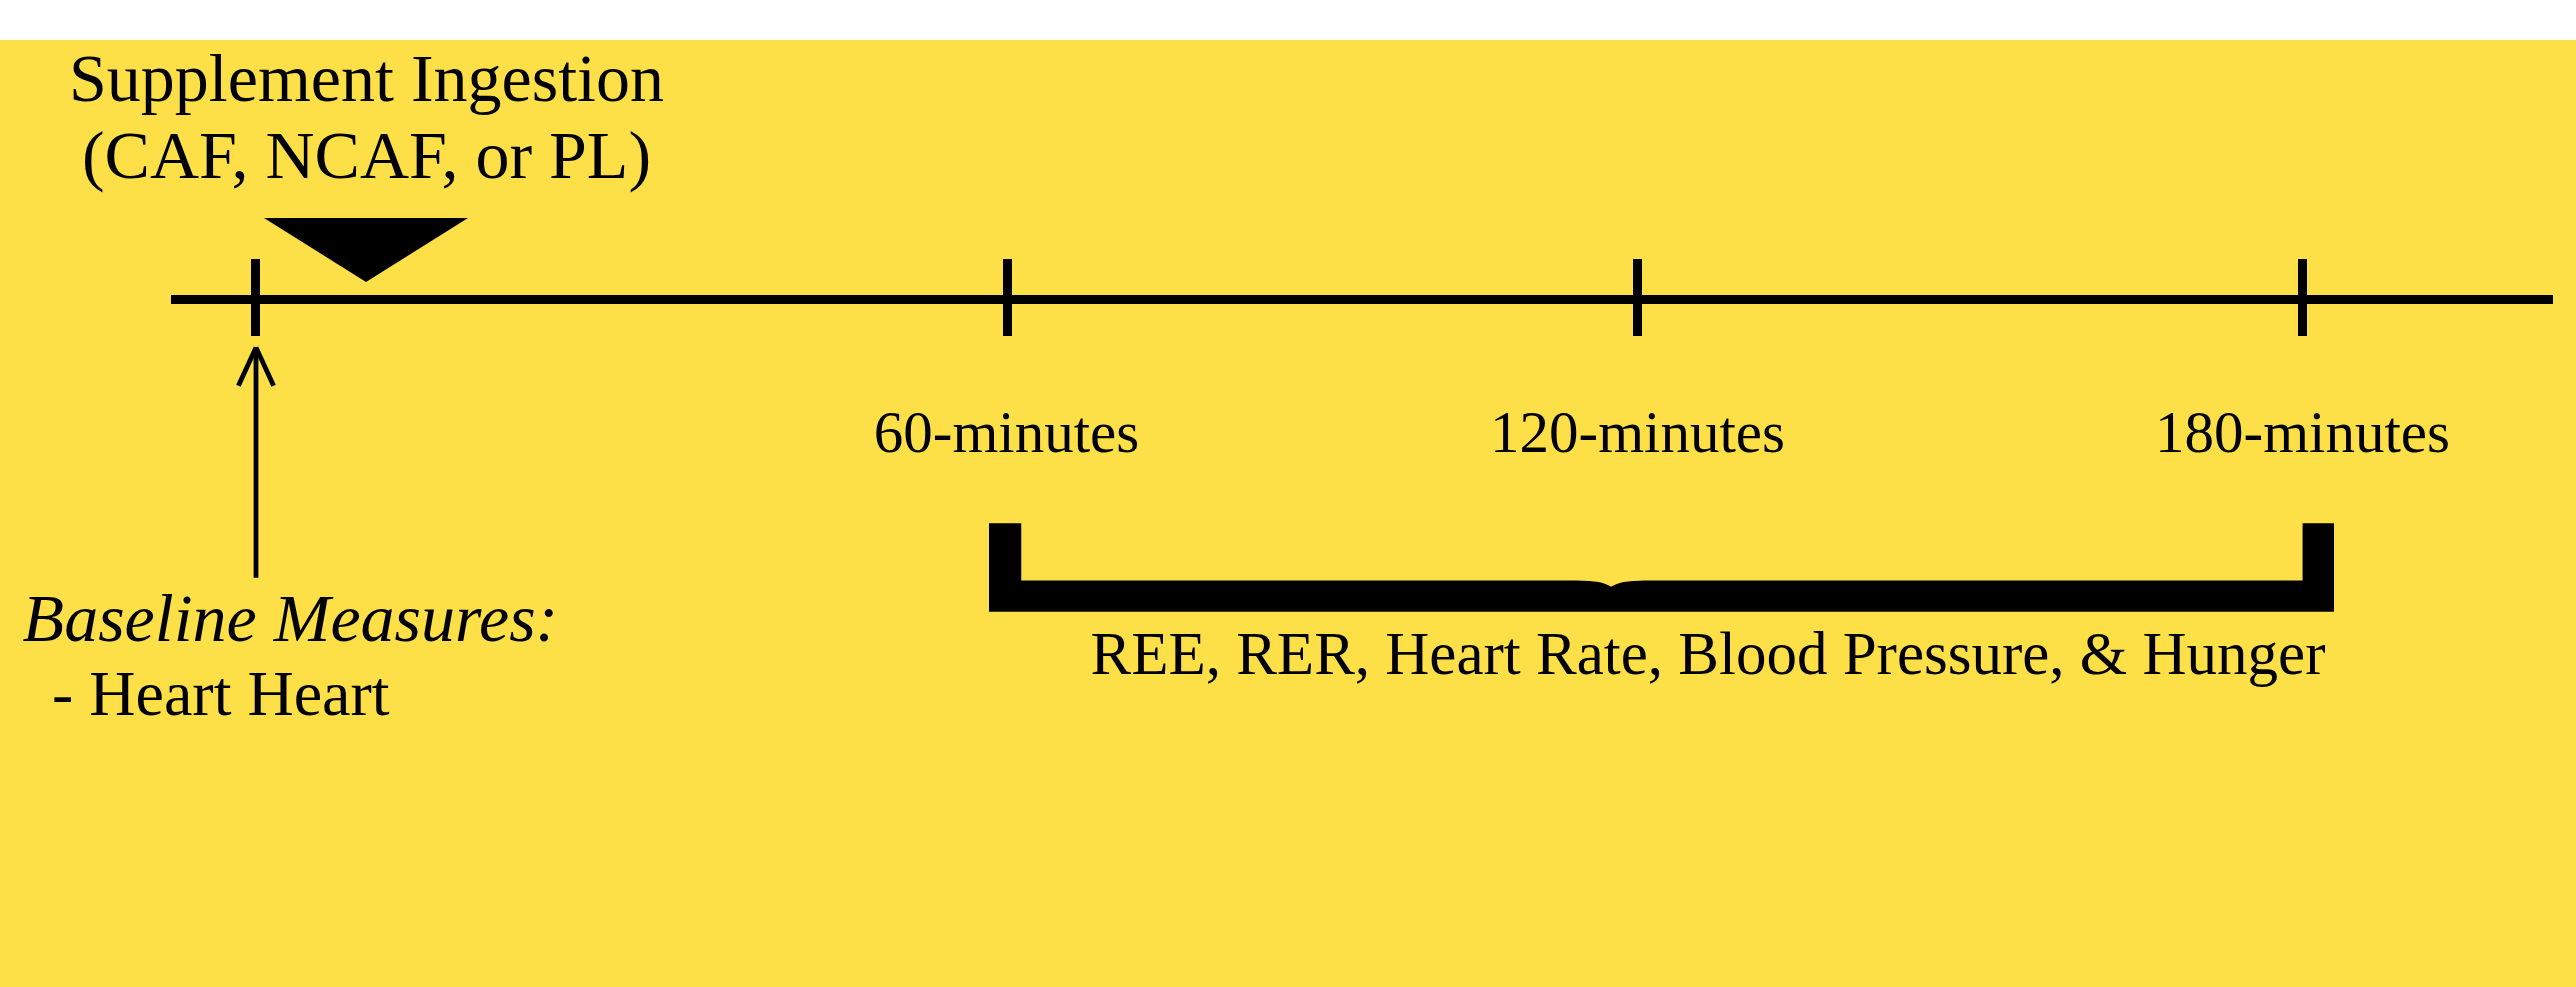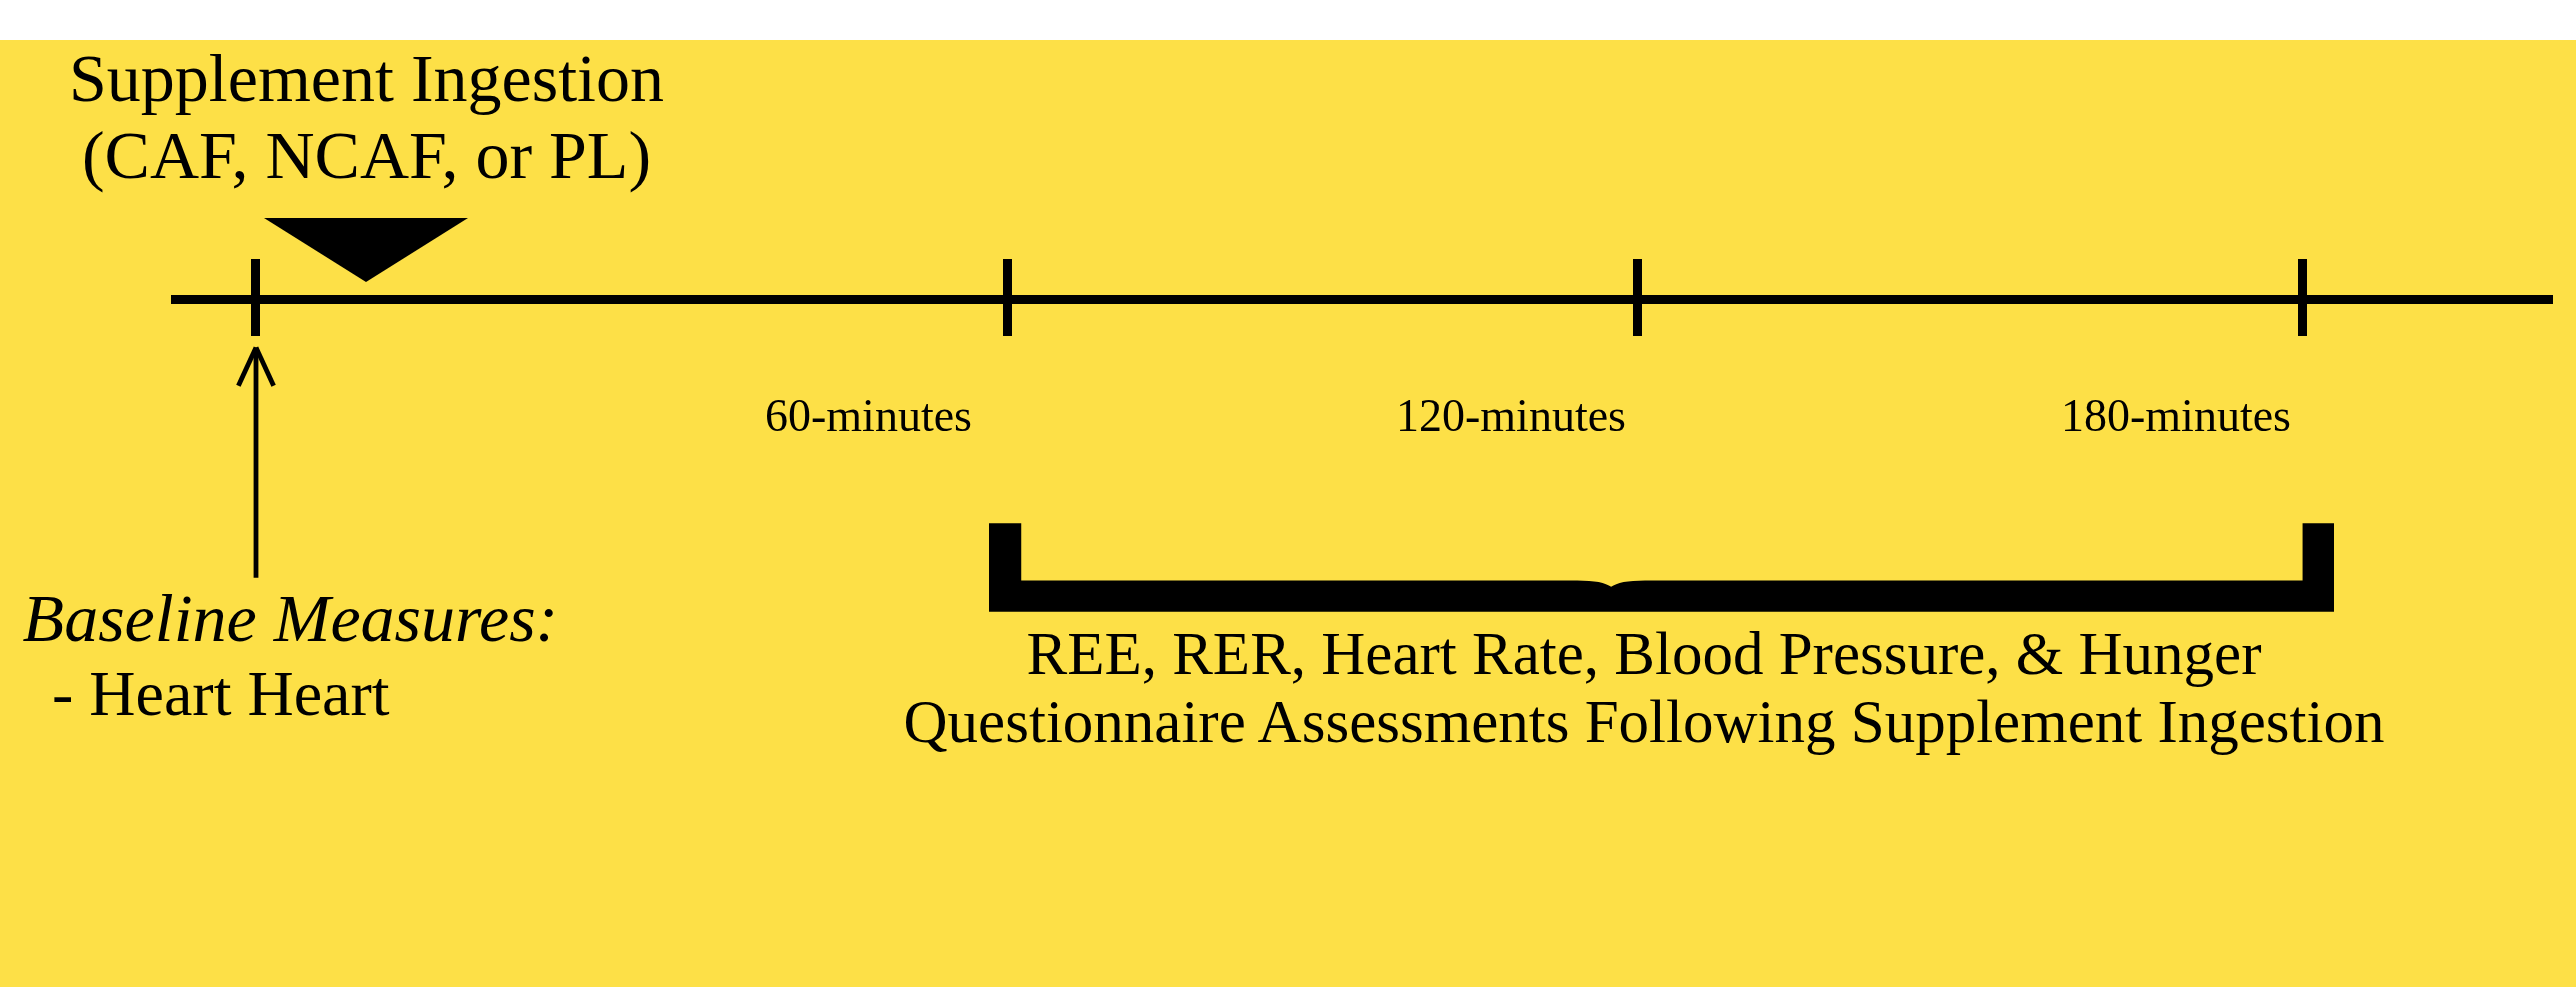--- a/index.html
+++ b/index.html
@@ -35,22 +35,23 @@
 
   
   .timeline-line { left: 171px; top: 255px; width: 2382px; height: 8.9px; background: #000000; }
   .tick { top: 219px; width: 8.9px; height: 77px; background: #000000; }
   .tick-0 { left: 251px; }
   .tick-60 { left: 1003px; }
   .tick-120 { left: 1633px; }
   .tick-180 { left: 2298px; }
 
   .tick-label {
-    top: 348px; width: 483px;
-    font-size: 46px;
+    top: 364px; width: 483px;
+    text-align: center;
+    font-size: 59px;
     line-height: 56px;
     white-space: nowrap;
   }
   .tick-label-60 { left: 765px; }
   .tick-label-120 { left: 1396px; }
   .tick-label-180 { left: 2061px; }
 
   
   .baseline-arrow { left: 232px; top: 300px; }
 
@@ -67,21 +68,21 @@
     font-size: 64px;
     line-height: 68px;
     white-space: nowrap;
   }
 
   
   .assessment-bracket { left: 989px; top: 483px; }
 
   
   .bracket-caption {
-    left: 838px; top: 580px; width: 1612px;
+    left: 902px; top: 580px; width: 1612px;
     text-align: center;
     font-size: 61px;
     line-height: 68px;
     white-space: nowrap;
   }
 </style>
 </head>
 <body>
 
 <div class="canvas">
@@ -113,17 +114,16 @@
   <div class="abs baseline-list">
     <div>- Heart Heart</div>
   </div>
 
   <svg class="abs assessment-bracket" width="1345" height="89" viewBox="0 0 1669 110">
     <path d="M0,0 H40 V71 H730 Q762,71 772,79 Q782,71 814,71 H1630 V0 H1669 V110 H0 Z" fill="#000000"></path>
   </svg>
 
   <div class="abs bracket-caption">
     <div>REE, RER, Heart Rate, Blood Pressure, &amp; Hunger</div>
-    <div>Questionnaire Assessments Following Supplement Ingestion</div>
   </div>
 
 </div>
 
 
 </body></html>

